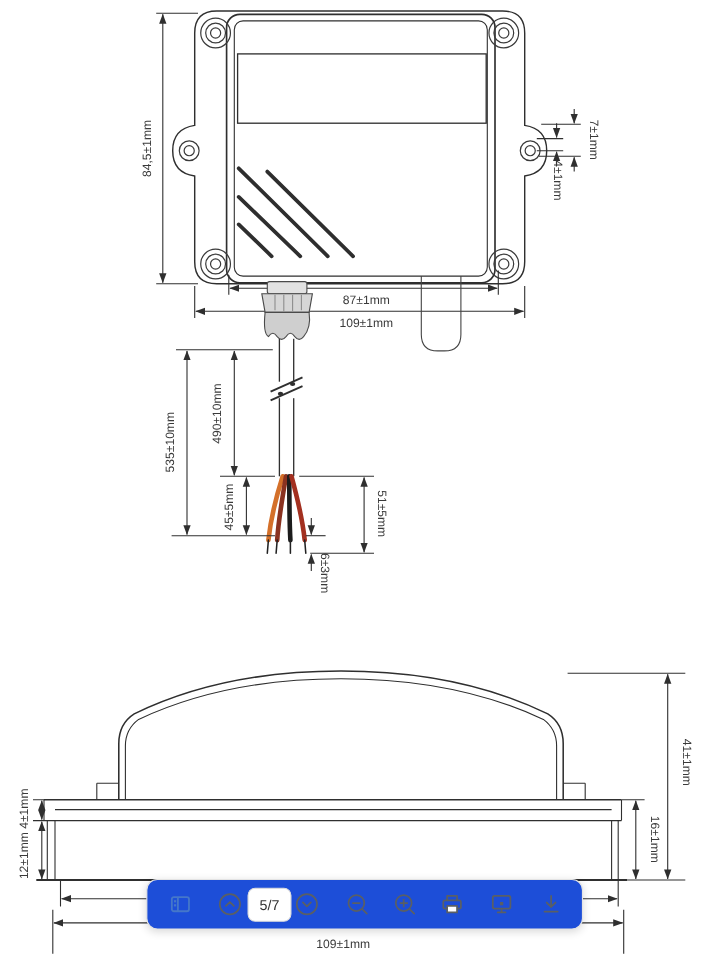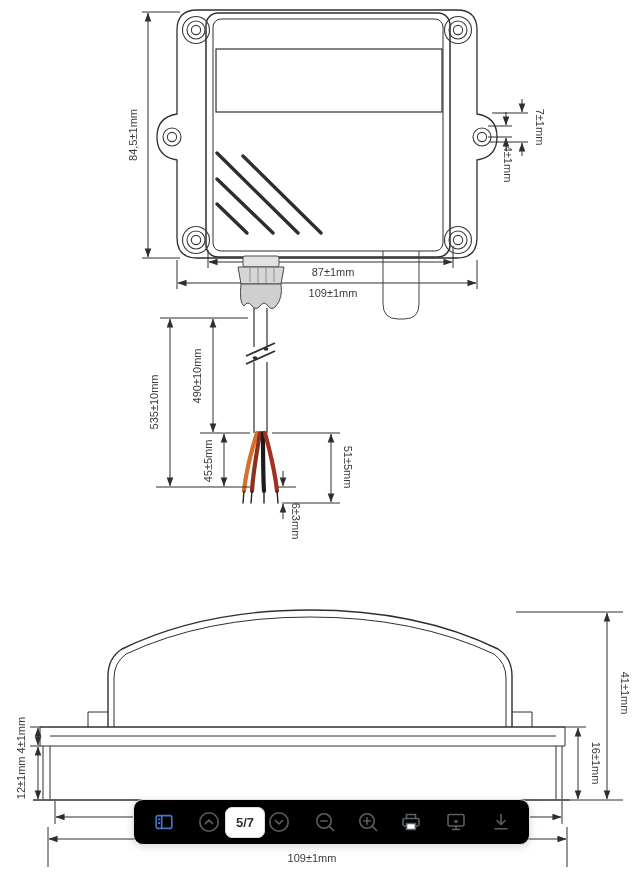--- a/index.html
+++ b/index.html
@@ -1,20 +1,20 @@
 <!DOCTYPE html>
 <html><head>
 <meta charset="utf-8">
 <style>
   html,body{margin:0;padding:0;background:#ffffff;}
   #stage{position:relative;width:644px;height:883px;background:#fff;overflow:hidden;
          font-family:"Liberation Sans", sans-serif;}
   svg text{font-family:"Liberation Sans", sans-serif;font-size:11px;fill:#3a3a3a;}
-  .toolbar{position:absolute;left:133px;top:799px;width:395px;height:44px;background:#000000;
-           border:1px solid #e4e4e4;border-radius:10px;box-shadow:0 2px 8px rgba(0,0,0,.15);font-weight:bold;}
+  .toolbar{position:absolute;left:133px;top:799px;width:395px;height:44px;background:#1d4ed8;
+           border:1px solid #e4e4e4;border-radius:10px;box-shadow:0 2px 8px rgba(0,0,0,.15);}
   .tbtn{position:absolute;top:6px;width:32px;height:32px;margin-left:-16px;display:flex;
         align-items:center;justify-content:center;border-radius:6px;cursor:pointer;}
   .pagebox{position:absolute;left:110px;top:7px;width:38px;height:29px;margin-left:-19px;
            border:1px solid #dcdcdc;border-radius:7px;display:flex;align-items:center;
            justify-content:center;font-size:13px;color:#333;background:#fff;}
 </style>
 </head>
 <body>
 
 <div id="stage">

